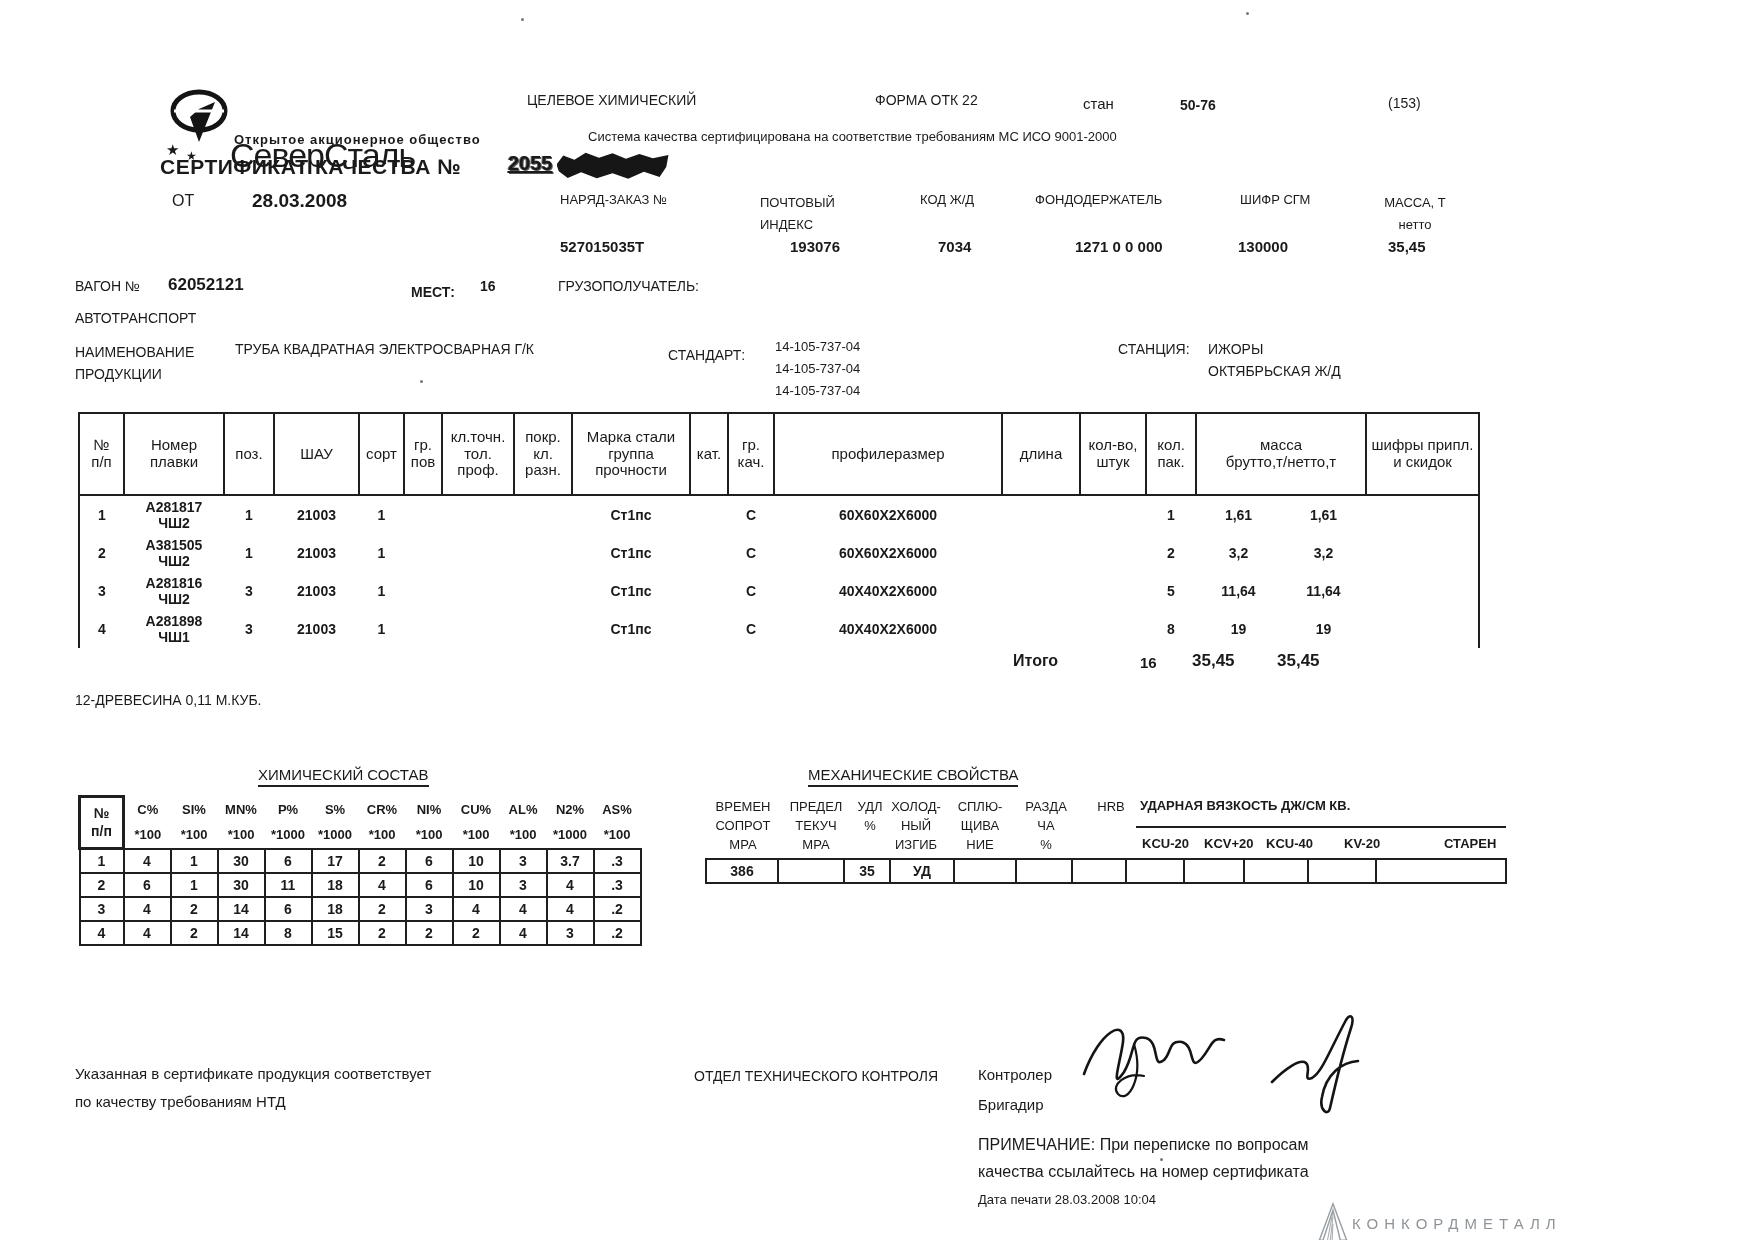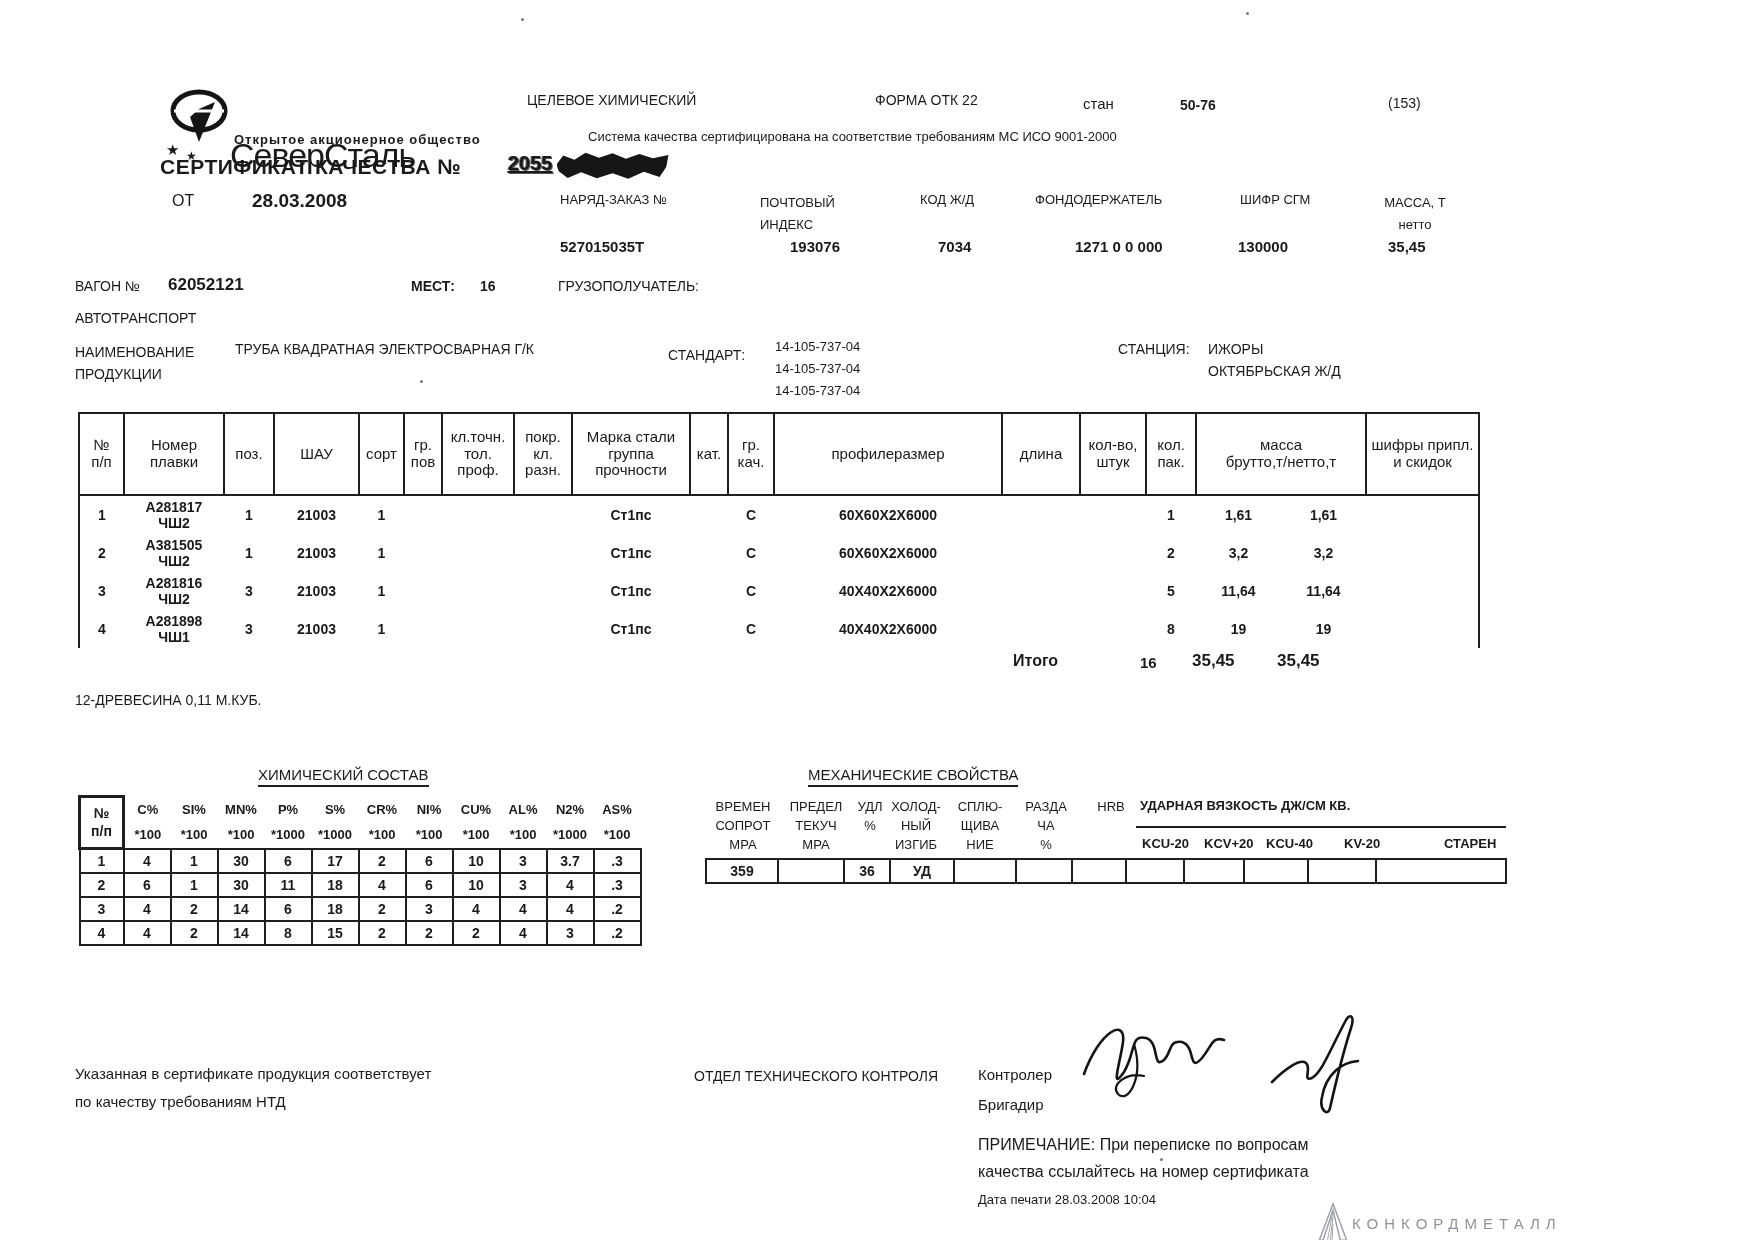--- a/index.html
+++ b/index.html
@@ -85,21 +85,21 @@
 нетто</div>
   <div class="abs val15" style="left:560px;top:238px;">527015035Т</div>
   <div class="abs val15" style="left:790px;top:238px;">193076</div>
   <div class="abs val15" style="left:938px;top:238px;">7034</div>
   <div class="abs val15" style="left:1075px;top:238px;">1271 0 0 000</div>
   <div class="abs val15" style="left:1238px;top:238px;">130000</div>
   <div class="abs val15" style="left:1388px;top:238px;">35,45</div>
 
   <div class="abs lbl14" style="left:75px;top:278px;">ВАГОН №</div>
   <div class="abs b" style="left:168px;top:275px;font-size:17px;">62052121</div>
-  <div class="abs b lbl14" style="left:400px;top:278px;padding-left:11px;">МЕСТ:</div>
+  <div class="abs b lbl14" style="left:400px;top:284px;padding-left:11px;">МЕСТ:</div>
   <div class="abs b lbl14" style="left:480px;top:278px;">16</div>
   <div class="abs lbl14" style="left:558px;top:278px;">ГРУЗОПОЛУЧАТЕЛЬ:</div>
   <div class="abs lbl14" style="left:75px;top:310px;">АВТОТРАНСПОРТ</div>
 
   <div class="abs lbl14 pre" style="left:75px;top:341px;line-height:1.6;">НАИМЕНОВАНИЕ
 ПРОДУКЦИИ</div>
   <div class="abs lbl14" style="left:235px;top:341px;">ТРУБА КВАДРАТНАЯ ЭЛЕКТРОСВАРНАЯ Г/К</div>
   <div class="abs lbl14" style="left:668px;top:347px;">СТАНДАРТ:</div>
   <div class="abs lbl13" style="left:775px;top:339px;">14-105-737-04</div>
   <div class="abs lbl13" style="left:775px;top:361px;">14-105-737-04</div>
@@ -402,23 +402,23 @@
         <col style="width:56px">
         <col style="width:54px">
         <col style="width:58px">
       <col style="width:60px">
         <col style="width:64px">
         <col style="width:68px">
         <col style="width:130px">
     </colgroup>
     <tbody>
       <tr>
-        <td>359</td>
-        <td></td>
-        <td>36</td>
+        <td>386</td>
+        <td></td>
+        <td>35</td>
         <td>УД</td>
         <td></td>
           <td></td>
           <td></td>
           <td></td>
           <td></td>
           <td></td>
           <td></td>
           <td></td>
       </tr>

